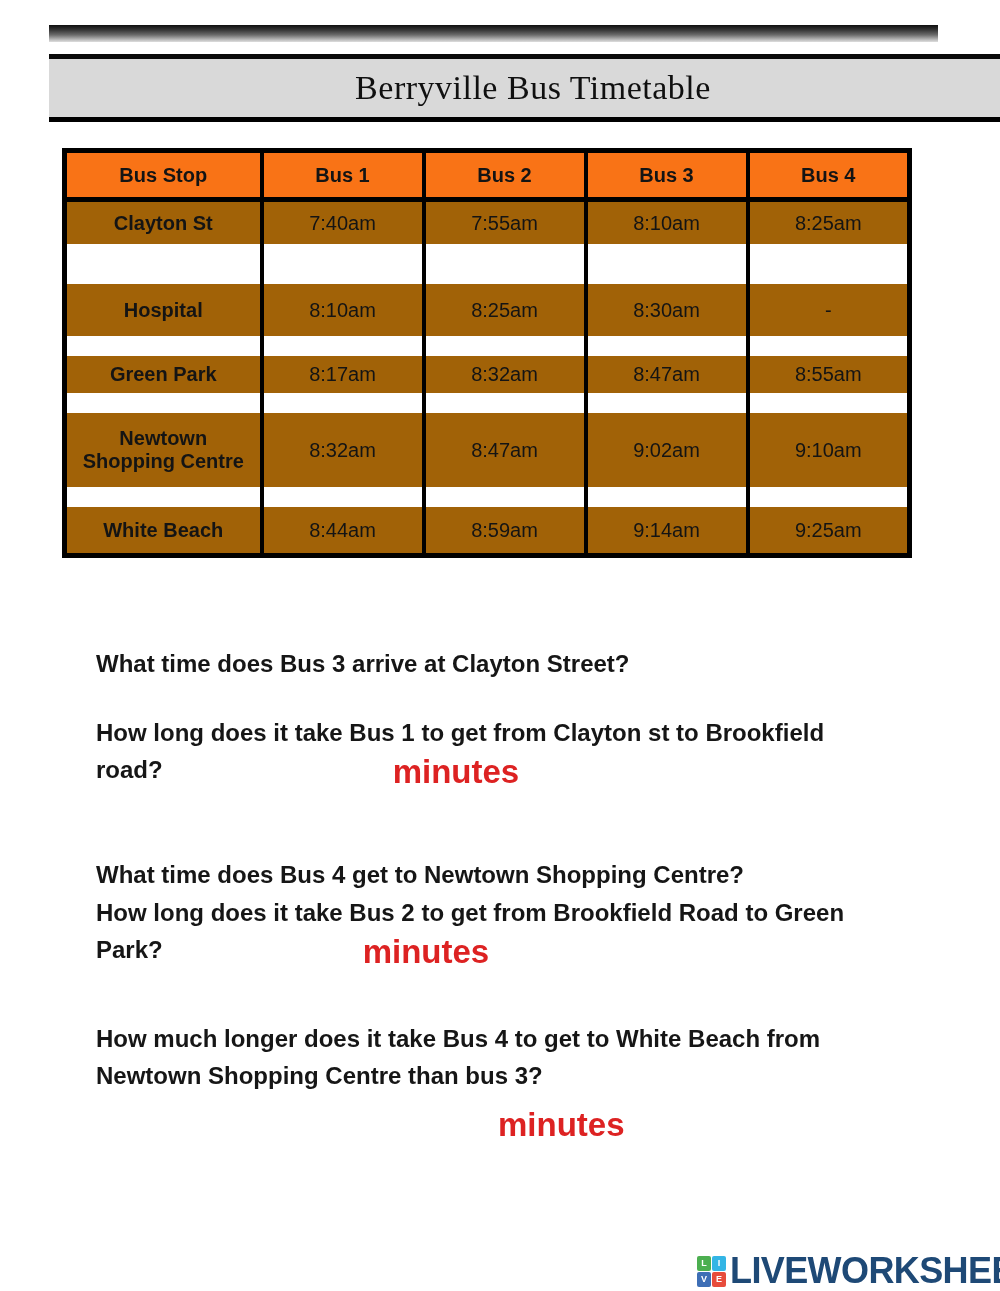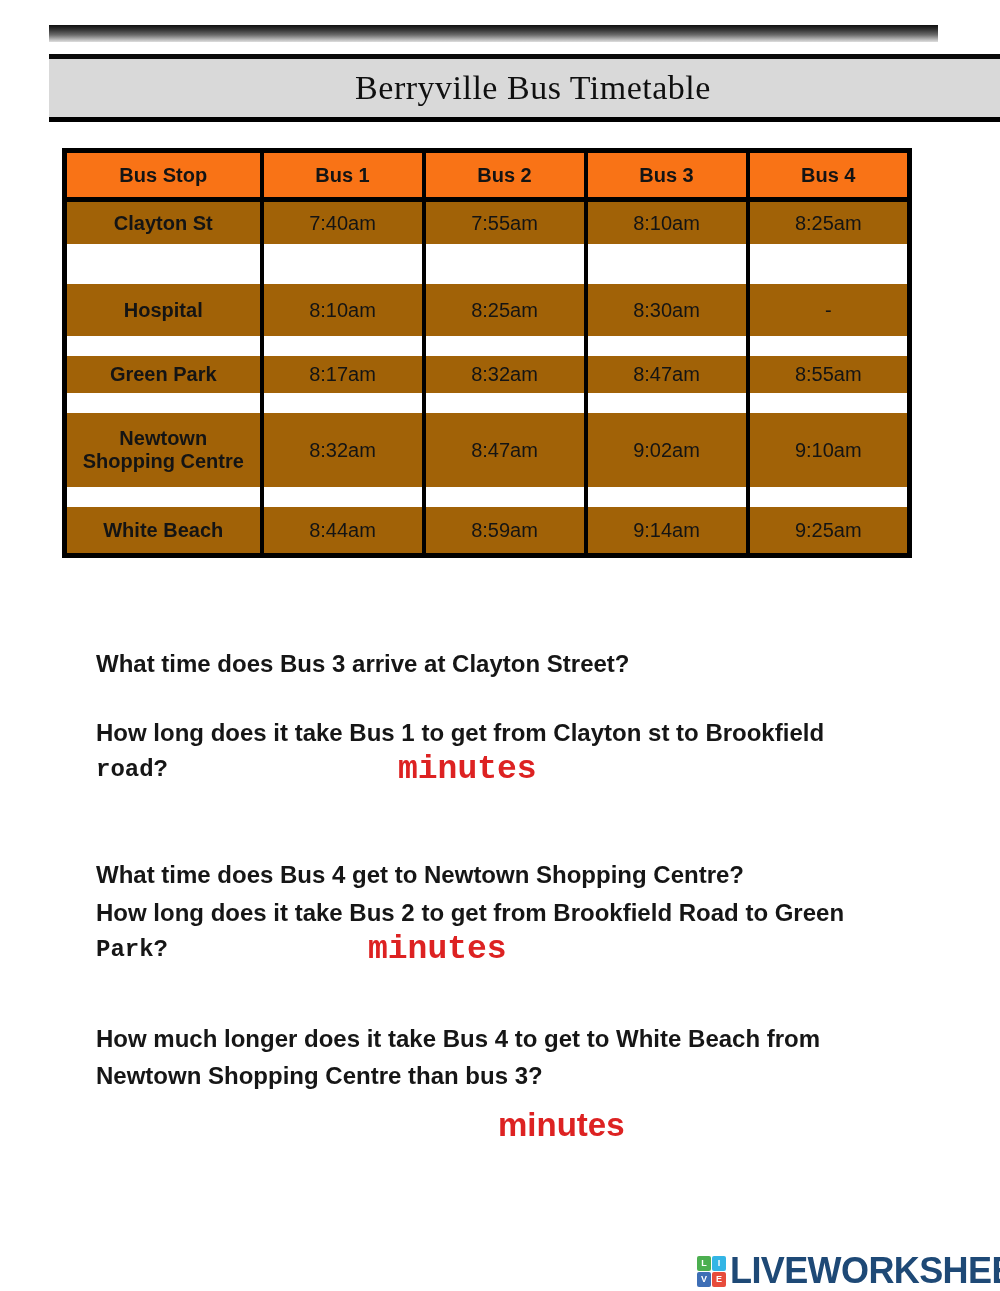--- a/index.html
+++ b/index.html
@@ -61,21 +61,21 @@
   .timetable tr.r0 td { height:42px; }
   .timetable tr.r1 td { height:52px; }
   .timetable tr.r2 td { height:52px; }
   .timetable tr.r3 td { height:37px; }
   .timetable tr.r4 td { height:74px; }
   .timetable tr.r5 td { height:46px; }
 
   
   .q { position:absolute; left:58px; font-size:24px; font-weight:bold;margin-left:38px; }
   .q p { margin:0; line-height:37px; }
-  .q .line2 { display:flex; align-items:center;font-family:Liberation Mono, monospace; }
+  .q .line2 { display:flex; align-items:flex-end; }
   .minutes {
     font-weight:bold; font-size:33px; line-height:1;
   }
   .q1 { top:645px; }
   .q2 { top:714px; }
   .q2 .minutes { margin-left:230px; }
   .q3 { top:856px; }
   .q4 { top:894px; }
   .q4 .minutes { margin-left:200px; }
   .q5 { top:1020px; }

